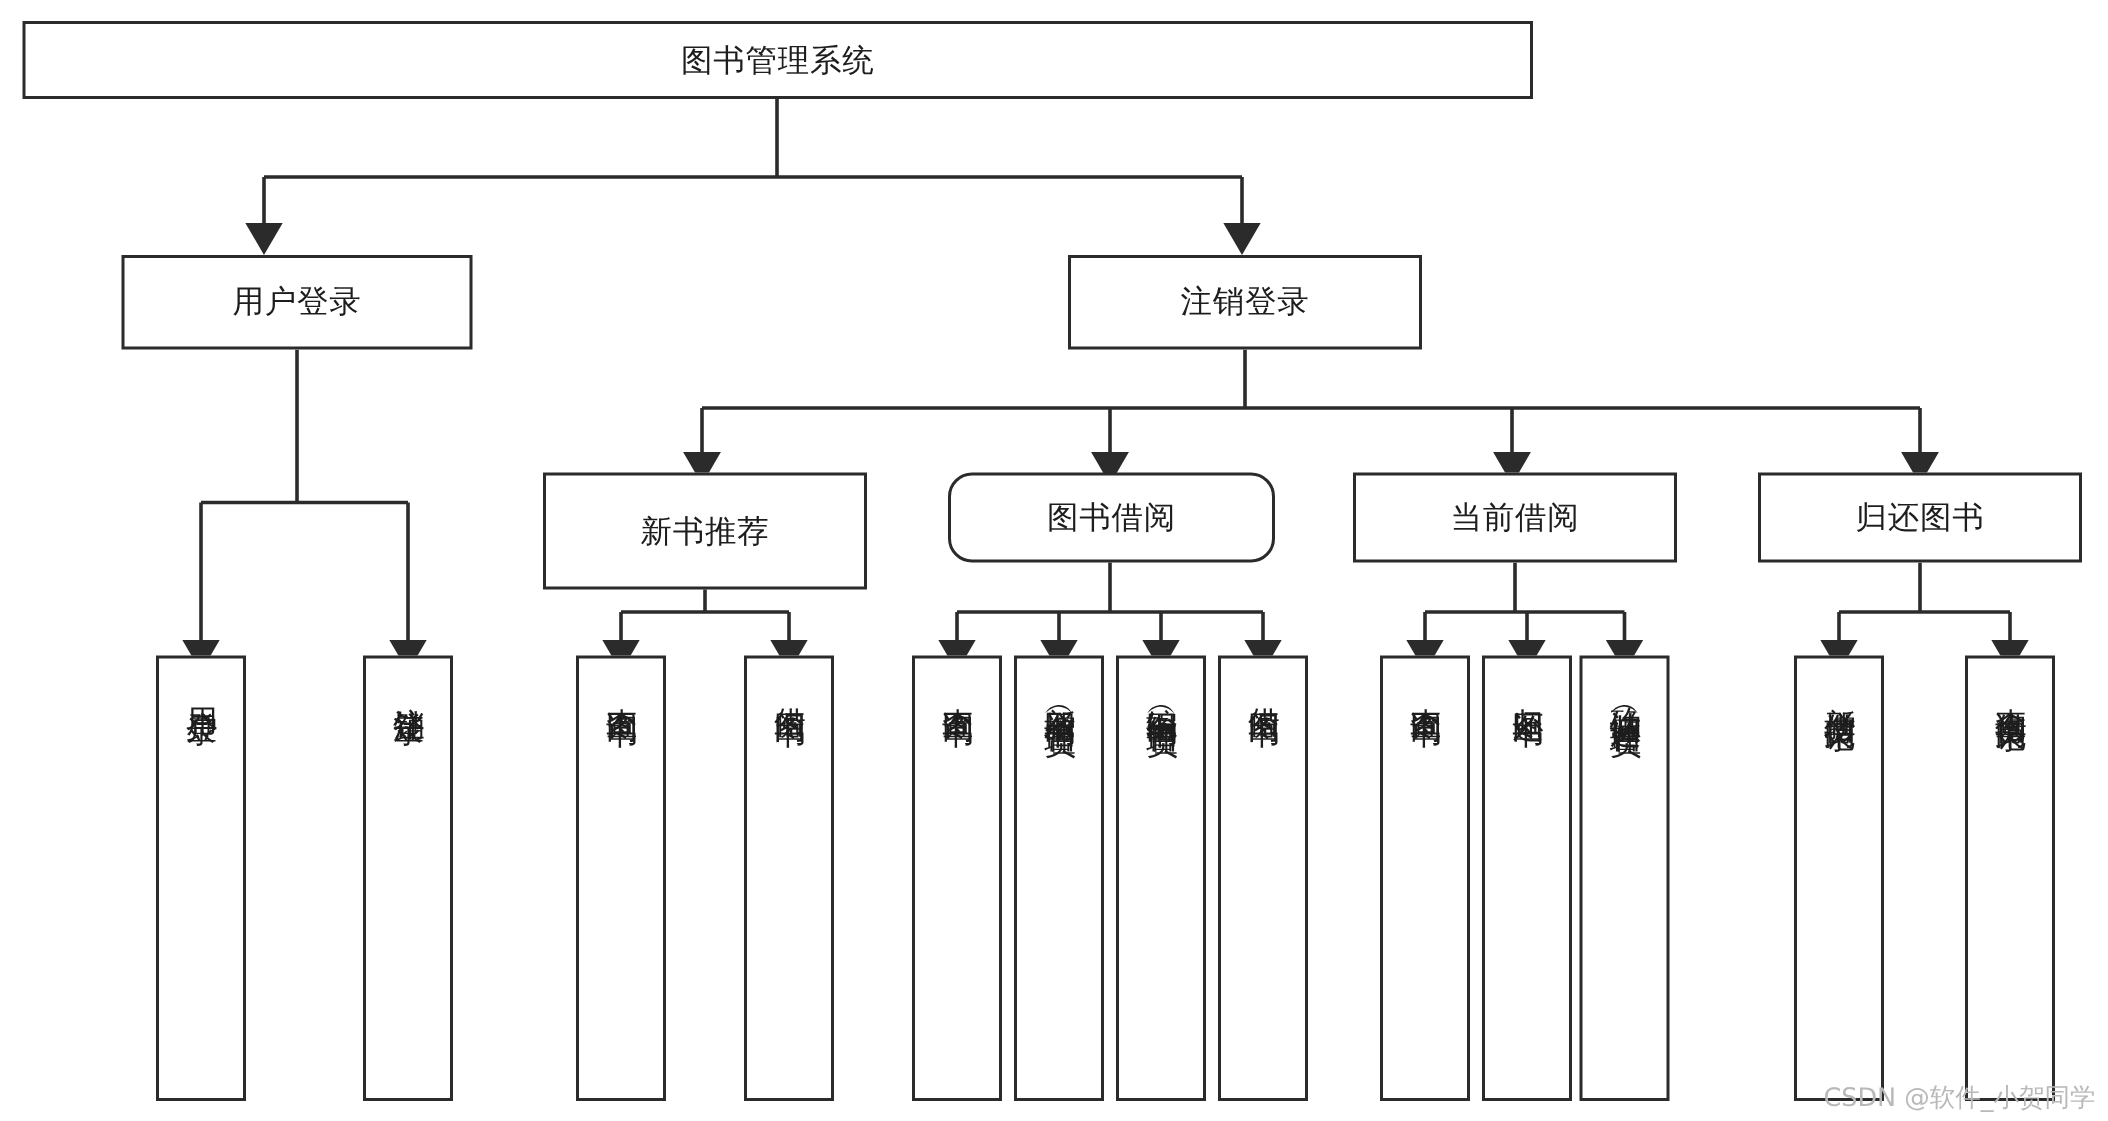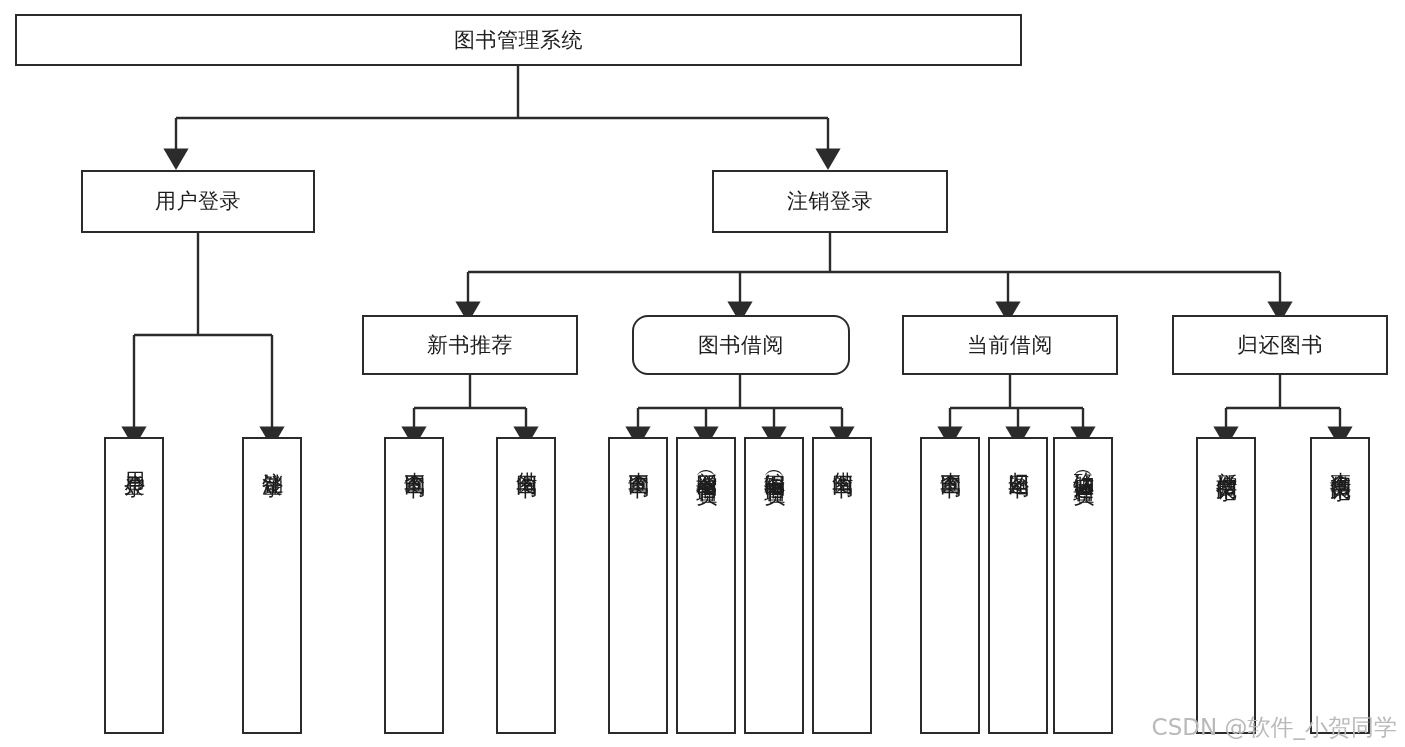--- a/index.html
+++ b/index.html
@@ -48,21 +48,21 @@
     text-orientation:upright;
     font-size:21px;
     line-height:1.30;
     letter-spacing:2px;
     white-space:nowrap;
   }
   #watermark{
     position:absolute;
     right:8px;
     bottom:4px;
-    font-size:23px;
+    font-size:17px;
     color:#b9b9b9;
     z-index:3;
     white-space:nowrap;
     pointer-events:none;
   }
 </style>
 </head>
 <body>
 
 <div id="canvas">
@@ -122,21 +122,21 @@
   </div>
 
   <div class="node" style="left:81px; top:170px; width:234px; height:63px;">
     <span class="lbl">用户登录</span>
   </div>
 
   <div class="node" style="left:712px; top:170px; width:236px; height:63px;">
     <span class="lbl">注销登录</span>
   </div>
 
-  <div class="node" style="left:362px; top:315px; width:216px; height:60px;">
+  <div class="node" style="left:362px; top:315px; width:216px; height:78px;">
     <span class="lbl">新书推荐</span>
   </div>
 
   <div class="node" style="left:632px; top:315px; width:218px; height:60px;border-radius:16px;">
     <span class="lbl">图书借阅</span>
   </div>
 
   <div class="node" style="left:902px; top:315px; width:216px; height:60px;">
     <span class="lbl">当前借阅</span>
   </div>

